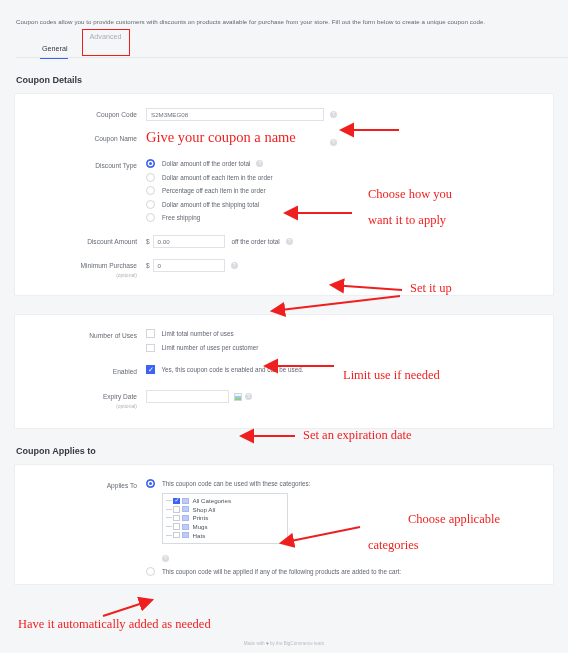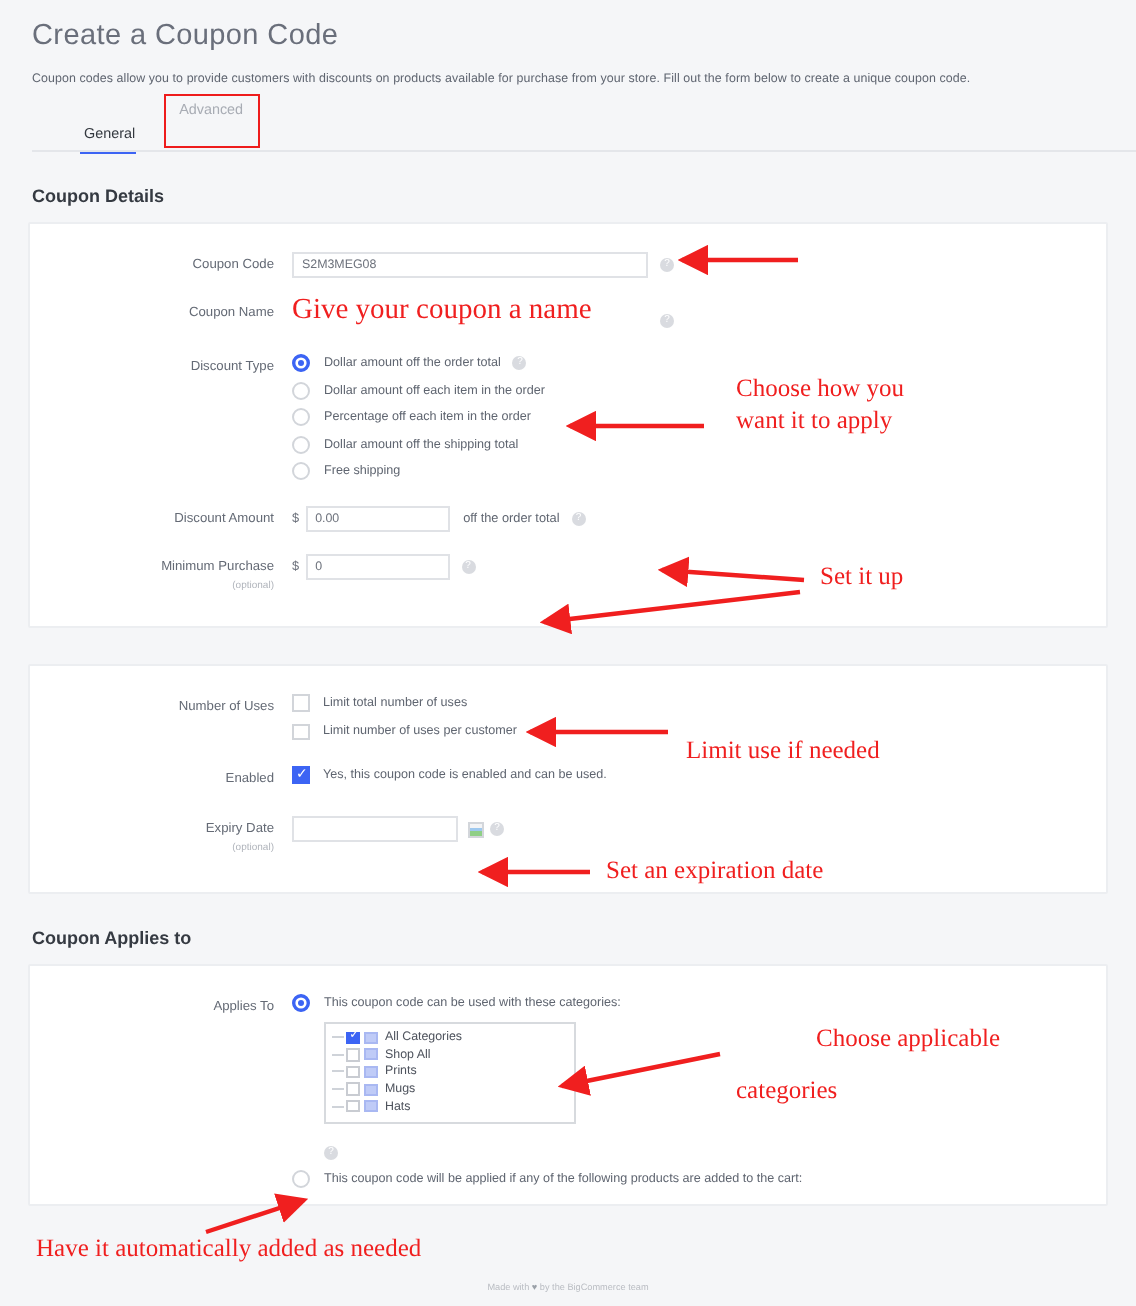--- a/index.html
+++ b/index.html
@@ -161,21 +161,20 @@
   .ann { position: absolute; left: 0; top: 0; width: 568px; height: 653px;
          pointer-events: none; }
   .ann-txt { position: absolute; }
 </style>
 </head>
 <body>
 
 <div class="page">
 
   <div class="header">
-    <div class="page-title">Create a Coupon Code</div>
     <div class="page-desc">Coupon codes allow you to provide customers with discounts on products available for purchase from your store. Fill out the form below to create a unique coupon code.</div>
   </div>
 
   <div class="tabs">
     <div class="tab active">General</div>
     <div class="tab boxed">Advanced</div>
   </div>
 
   <div class="section-title">Coupon Details</div>
 
@@ -370,21 +369,21 @@
 
     <line x1="295" y1="436" x2="241" y2="436" stroke="#f01f1f" stroke-width="2.2" marker-end="url(#ah)"></line>
 
     <line x1="360" y1="527" x2="281" y2="543" stroke="#f01f1f" stroke-width="2.2" marker-end="url(#ah)"></line>
 
     <line x1="103" y1="616" x2="152" y2="600" stroke="#f01f1f" stroke-width="2.2" marker-end="url(#ah)"></line>
   </svg>
 
   <div class="ann">
     <div class="ann-txt redtext" style="left:368px; top:187px;">Choose how you</div>
-    <div class="ann-txt redtext" style="left:368px; top:203px;text-align:center;">want it to apply</div>
+    <div class="ann-txt redtext" style="left:368px; top:213px;text-align:center;">want it to apply</div>
     <div class="ann-txt redtext" style="left:410px; top:281px;">Set it up</div>
     <div class="ann-txt redtext" style="left:343px; top:368px;">Limit use if needed</div>
     <div class="ann-txt redtext" style="left:303px; top:428px;">Set an expiration date</div>
     <div class="ann-txt redtext" style="left:368px; top:512px;margin-left:40px;">Choose applicable</div>
     <div class="ann-txt redtext" style="left:368px; top:538px;">categories</div>
     <div class="ann-txt redtext" style="left:18px; top:617px;">Have it automatically added as needed</div>
   </div>
 
 </div>
 

